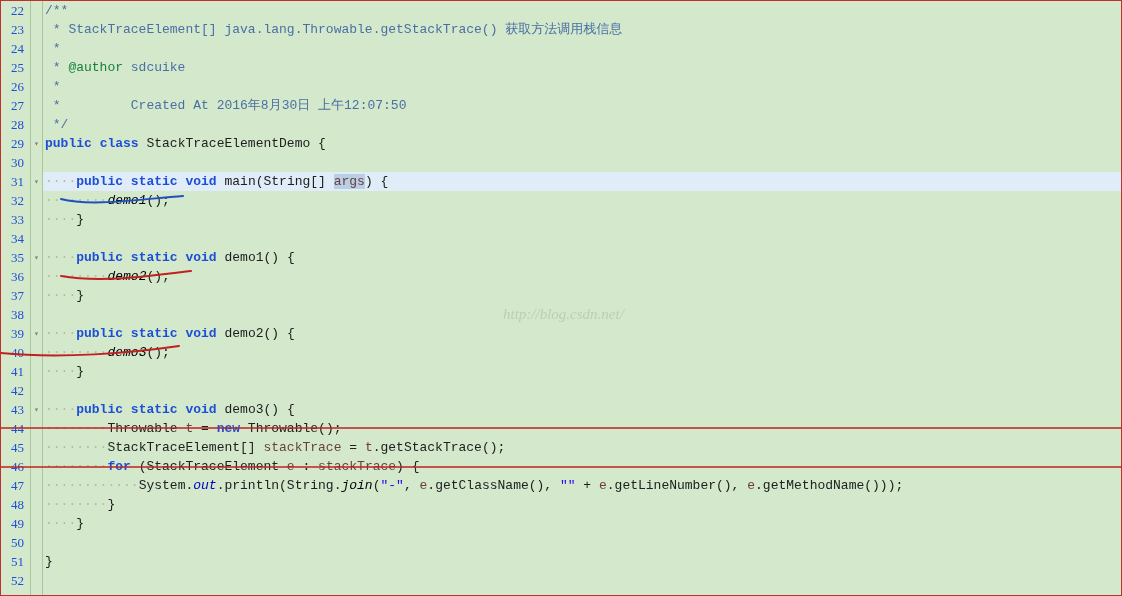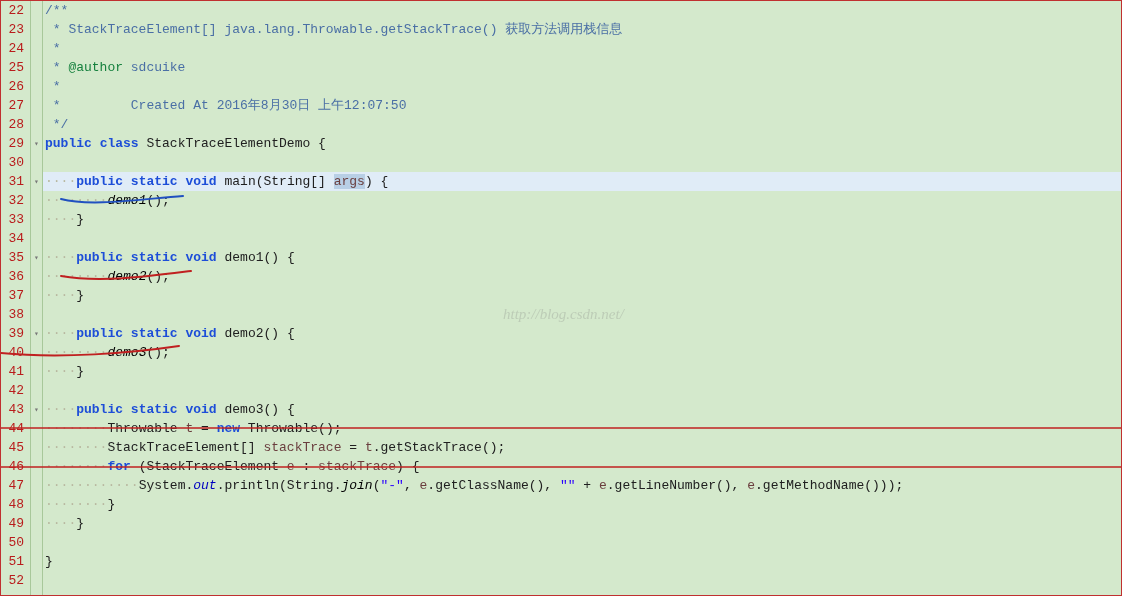--- a/index.html
+++ b/index.html
@@ -13,27 +13,28 @@
     border: 1px solid #c03030;
     position: relative;
   }
   .editor {
     display: flex;
     width: 100%;
     height: 100%;
   }
   .gutter {
     background: #d4e9cc;
-    color: #b91c1c;
+    color: #1d4ed8;
     text-align: right;
     padding-right: 6px;
     padding-left: 4px;
     user-select: none;
     border-right: 1px solid #a8c89a;
     min-width: 30px;
+    font-family: Liberation Serif, serif;
   }
   .gutter-line {
     height: 19px;
     line-height: 19px;
   }
   .fold-col {
     width: 12px;
     border-right: 1px solid #a8c89a;
   }
   .fold-line { height: 19px; line-height: 19px; text-align: center; color: #787878; font-size: 10px; }

